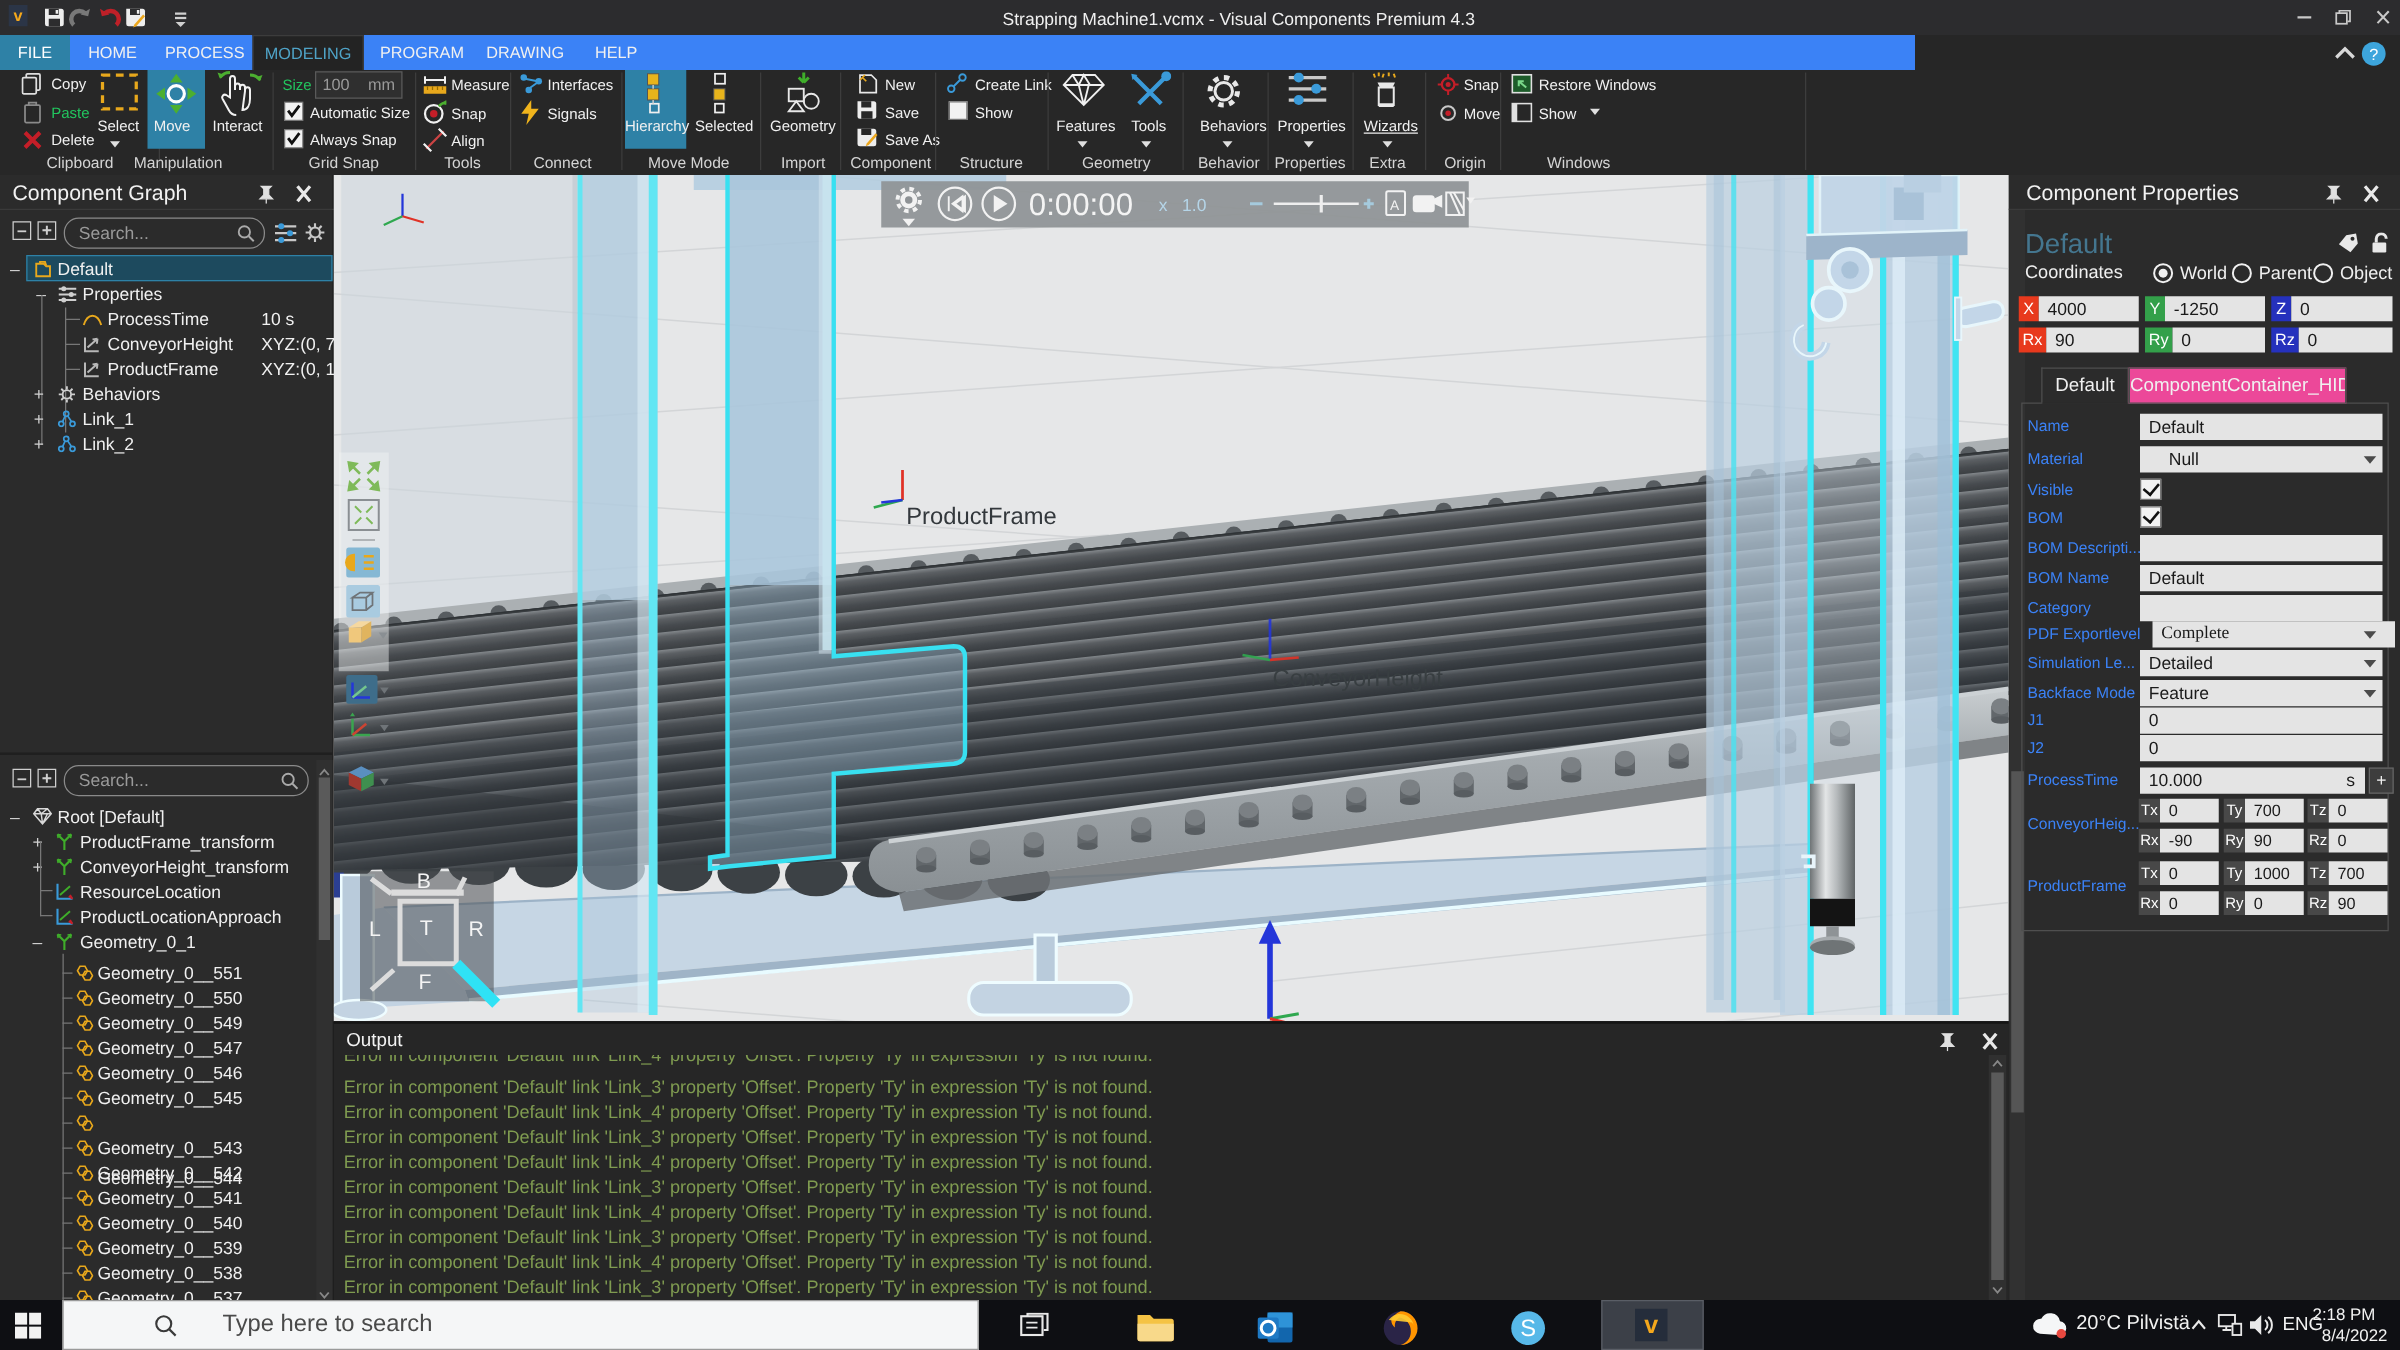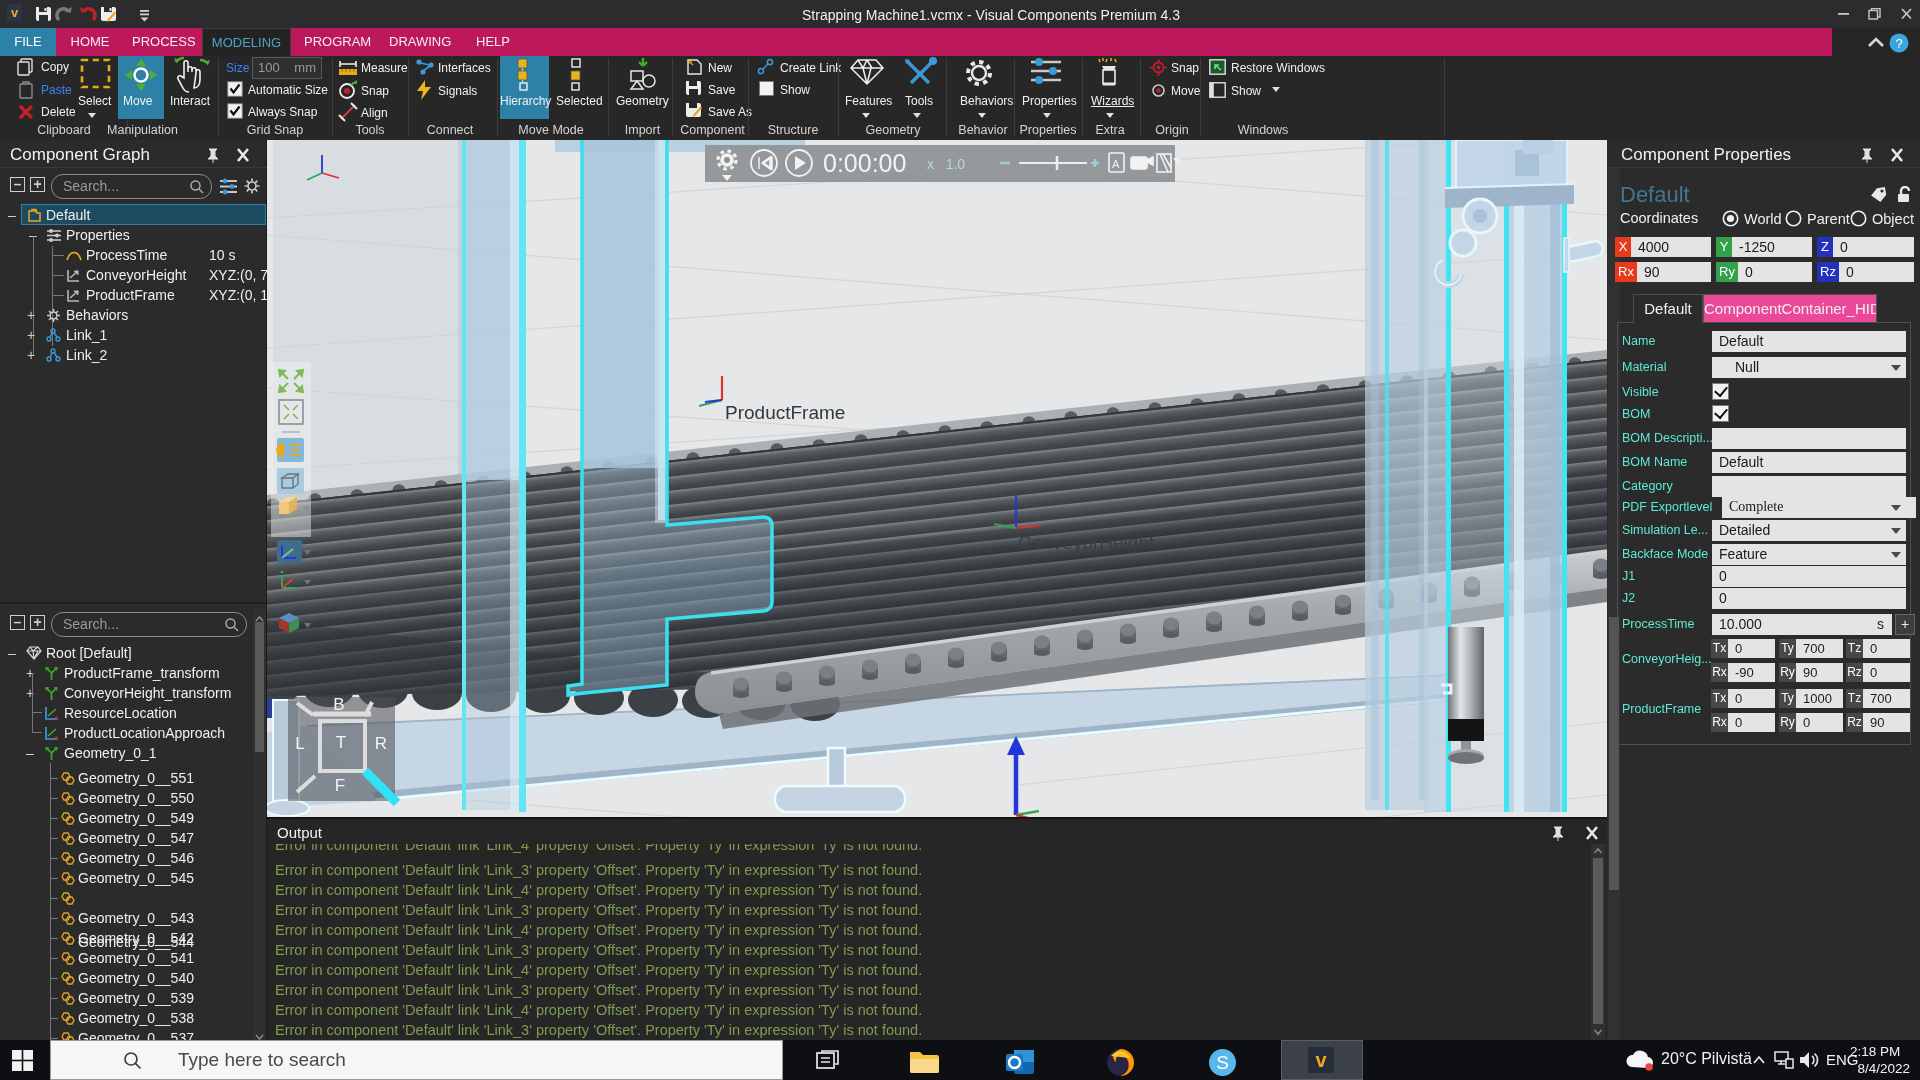--- a/index.html
+++ b/index.html
@@ -1,36 +1,36 @@
 <!DOCTYPE html>
 <html><head>
 <meta charset="utf-8">
 <style>
   * { margin:0; padding:0; box-sizing:border-box; }
   html,body { width:1920px; height:1080px; overflow:hidden; background:#262626; }
   body { font-family:"Liberation Sans", sans-serif; position:relative; }
   .abs { position:absolute; }
   #titlebar { left:0; top:0; width:1920px; height:28px; background:#2c2c2e; }
-  #tabrow { left:0; top:28px; width:1832px; height:28px; background:#be185d; }
+  #tabrow { left:0; top:28px; width:1532px; height:28px; background:#3b82f6; }
   #ribbon { left:0; top:56px; width:1920px; height:84px; background:#272727; }
   .tab { position:absolute; top:0; height:28px; line-height:28px; color:#f0f0f0; font-size:13px; text-align:center; }
   .grplabel { position:absolute; top:67px; color:#d4d4d4; font-size:12.5px; text-align:center; white-space:nowrap; }
   .rsep { position:absolute; top:2px; width:1px; height:78px; background:#3d3d3d; }
   .rtx { position:absolute; color:#f0f0f0; font-size:12px; white-space:nowrap; line-height:16px; }
-  .dim { color:#3b82f6; }
+  .dim { color:#22c55e; }
   #leftpanel { left:0; top:140px; width:267px; height:900px; background:#2b2b2b; border-right:1px solid #1a1a1a; }
   #rightpanel { left:1607px; top:140px; width:313px; height:900px; background:#2b2b2b; }
   #output { left:267px; top:817px; width:1340px; height:223px; background:#262626; }
   .srchbox { position:absolute; border:1px solid #8a8a8a; border-radius:12px; height:25px; color:#9a9a9a; font-size:14px; line-height:23px; padding-left:11px; background:transparent; }
   .pmbox { position:absolute; width:15px; height:15px; border:1px solid #cfcfcf; color:#cfcfcf; font-size:14px; line-height:12px; text-align:center; font-weight:bold; }
   .trow { position:absolute; color:#f0f0f0; font-size:14px; height:20px; line-height:20px; white-space:nowrap; }
   .tico { position:absolute; }
   .field { position:absolute; background:#e4e4e4; color:#1a1a1a; font-size:14px; line-height:20px; padding-left:7px; white-space:nowrap; overflow:hidden; }
   .badge { position:absolute; color:#fff; font-size:13px; text-align:center; line-height:20px; font-weight:bold; }
-  .plabel { position:absolute; color:#5eead4; font-size:12.5px; white-space:nowrap; }
+  .plabel { position:absolute; color:#3b82f6; font-size:12.5px; white-space:nowrap; }
   .dcaret { position:absolute; width:0; height:0; border-left:5px solid transparent; border-right:5px solid transparent; border-top:6px solid #4a4a4a; }
   .wcaret { position:absolute; width:0; height:0; border-left:4px solid transparent; border-right:4px solid transparent; border-top:5px solid #e0e0e0; }
   .chk { position:absolute; width:17px; height:17px; background:#f2f2f2; border:1px solid #777; }
   .chk:after { content:""; position:absolute; left:4px; top:0px; width:6px; height:10px; border:solid #111; border-width:0 2.5px 2.5px 0; transform:rotate(40deg); }
   .olin { position:absolute; left:8px; color:#7f9b50; font-size:14.5px; height:20px; line-height:20px; white-space:nowrap; }
   #taskbar { left:0; top:1040px; width:1920px; height:40px; background:#0e0f13; }
 </style>
 </head>
 <body>
 

